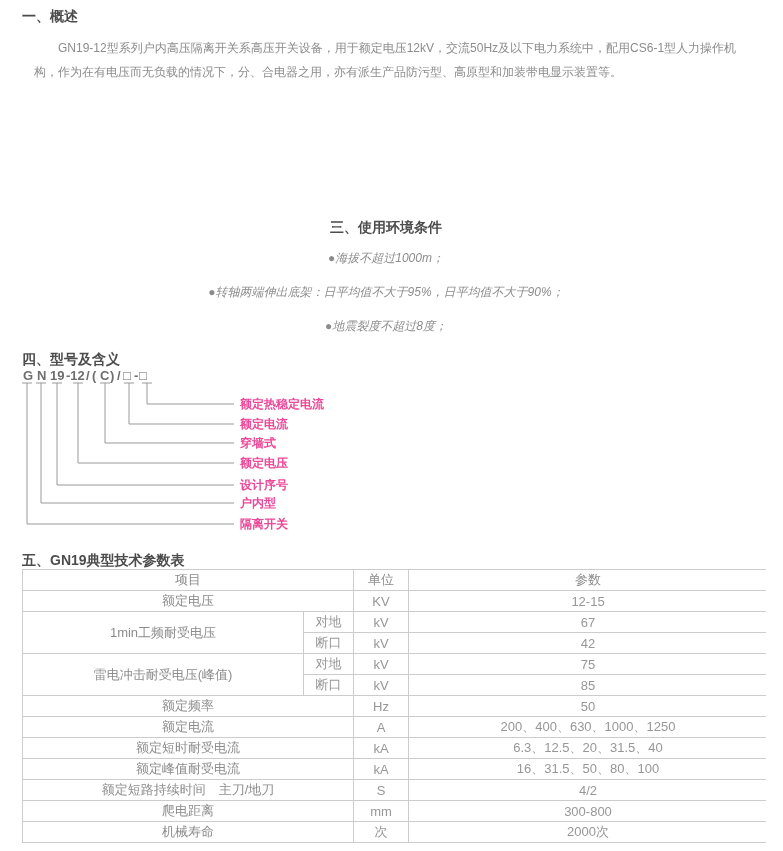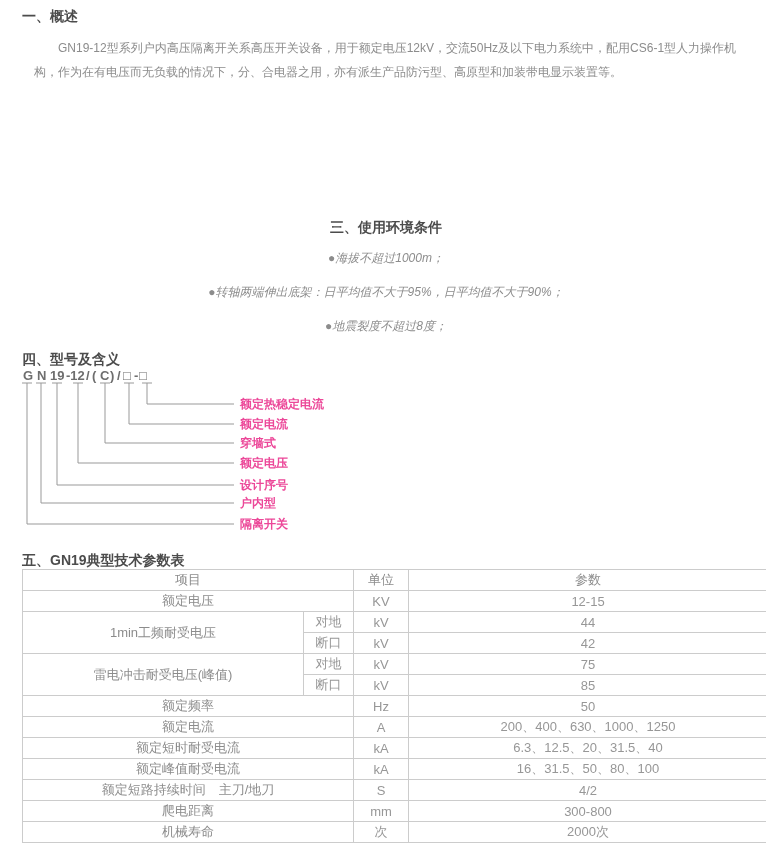--- a/index.html
+++ b/index.html
@@ -135,21 +135,21 @@
       </tr>
       <tr>
         <td class="item" colspan="2">额定电压</td>
         <td>KV</td>
         <td>12-15</td>
       </tr>
       <tr>
         <td class="item" rowspan="2">1min工频耐受电压</td>
         <td>对地</td>
         <td>kV</td>
-        <td>44</td>
+        <td>67</td>
       </tr>
       <tr>
         <td>断口</td>
         <td>kV</td>
         <td>42</td>
       </tr>
       <tr>
         <td class="item" rowspan="2">雷电冲击耐受电压(峰值)</td>
         <td>对地</td>
         <td>kV</td>

